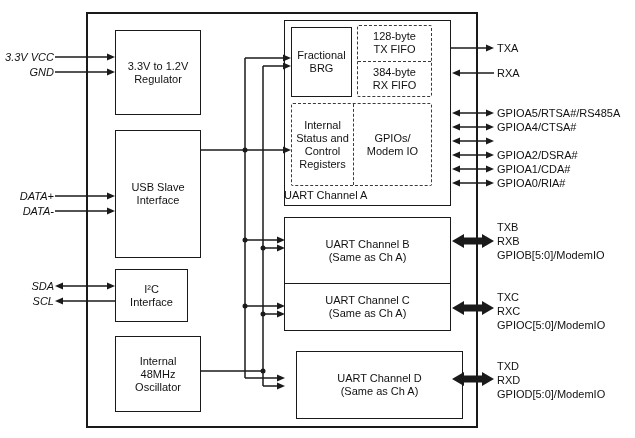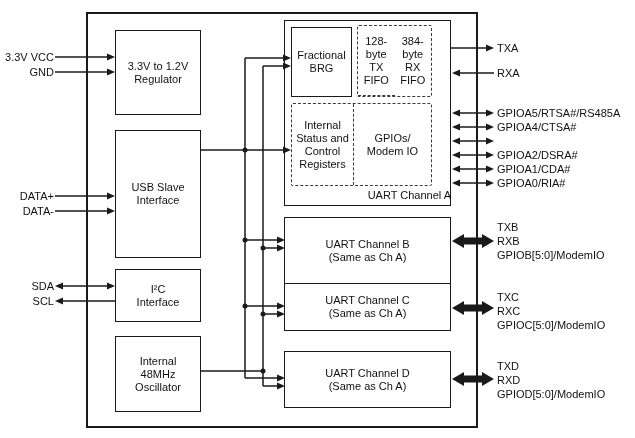--- a/index.html
+++ b/index.html
@@ -11,43 +11,43 @@
   }
   .chip {
     position:absolute; border:2px solid var(--line,#1a1a1a); background:transparent; z-index:1;
   }
   .box {
     position:absolute; border:1.5px solid var(--line,#1a1a1a); background:#fff;
     display:flex; align-items:center; justify-content:center;
     text-align:center; white-space:pre-line; line-height:13px; z-index:2;
   }
   .dashed { border:1px dashed #3a3a3a; border-radius:2px; }
-  .split-col { flex-direction:row; align-items:stretch; justify-content:stretch; }
+  .split-col { flex-direction:column; align-items:stretch; justify-content:stretch; }
   .split-row { flex-direction:row; align-items:stretch; justify-content:stretch; }
   .cell { flex:1; display:flex; align-items:center; justify-content:center;
           text-align:center; white-space:pre-line; line-height:13px; }
   .divb { border-bottom:1px dashed #3a3a3a; }
   .divr { border-right:1px dashed #3a3a3a; flex:0 0 62px; }
   .lbl { position:absolute; height:14px; line-height:14px; white-space:nowrap; z-index:3; }
-  .lbl.l { left:2px; width:52px; text-align:right; }
+  .lbl.l { left:2px; width:52px; text-align:right;font-style:italic; }
   .lbl.r { left:497px; text-align:left; }
   svg.wires { position:absolute; left:0; top:0; z-index:4; pointer-events:none; }
 </style>
 </head>
 <body>
 
 <div class="canvas">
 
   <div class="chip" style="left:86px;top:12px;width:392px;height:416px"></div>
 
   <div class="box" style="left:115px;top:30px;width:86px;height:85px">3.3V to 1.2V
 Regulator</div>
   <div class="box" style="left:115px;top:130px;width:86px;height:128px">USB Slave
 Interface</div>
-  <div class="box" style="left:115px;top:269px;width:86px;height:53px">I²C
+  <div class="box" style="left:115px;top:269px;width:73px;height:53px">I²C
 Interface</div>
   <div class="box" style="left:115px;top:336px;width:86px;height:76px">Internal
 48MHz
 Oscillator</div>
 
   <div class="box" style="left:284px;top:20px;width:167px;height:186px"></div>
   <div class="box" style="left:291px;top:27px;width:61px;height:70px">Fractional
 BRG</div>
   <div class="box dashed split-col" style="left:357px;top:25px;width:75px;height:72px">
     <div class="cell divb">128-byte
@@ -56,27 +56,27 @@
 RX FIFO</div>
   </div>
   <div class="box dashed split-row" style="left:291px;top:103px;width:141px;height:83px">
     <div class="cell divr">Internal
 Status and
 Control
 Registers</div>
     <div class="cell">GPIOs/
 Modem IO</div>
   </div>
-  <div class="lbl" style="left:284px;top:188px;width:167px;text-align:right">UART Channel A</div>
+  <div class="lbl" style="left:284px;top:188px;width:167px;text-align:left">UART Channel A</div>
 
   <div class="box" style="left:284px;top:217px;width:167px;height:68px">UART Channel B
 (Same as Ch A)</div>
   <div class="box" style="left:284px;top:283px;width:167px;height:48px">UART Channel C
 (Same as Ch A)</div>
-  <div class="box" style="left:284px;top:351px;width:167px;height:57px">UART Channel D
+  <div class="box" style="left:296px;top:351px;width:167px;height:68px">UART Channel D
 (Same as Ch A)</div>
 
   <div class="lbl l" style="top:50px">3.3V VCC</div>
   <div class="lbl l" style="top:65px">GND</div>
   <div class="lbl l" style="top:189px">DATA+</div>
   <div class="lbl l" style="top:204px">DATA-</div>
   <div class="lbl l" style="top:279px">SDA</div>
   <div class="lbl l" style="top:294px">SCL</div>
 
   <div class="lbl r" style="top:41px">TXA</div>

